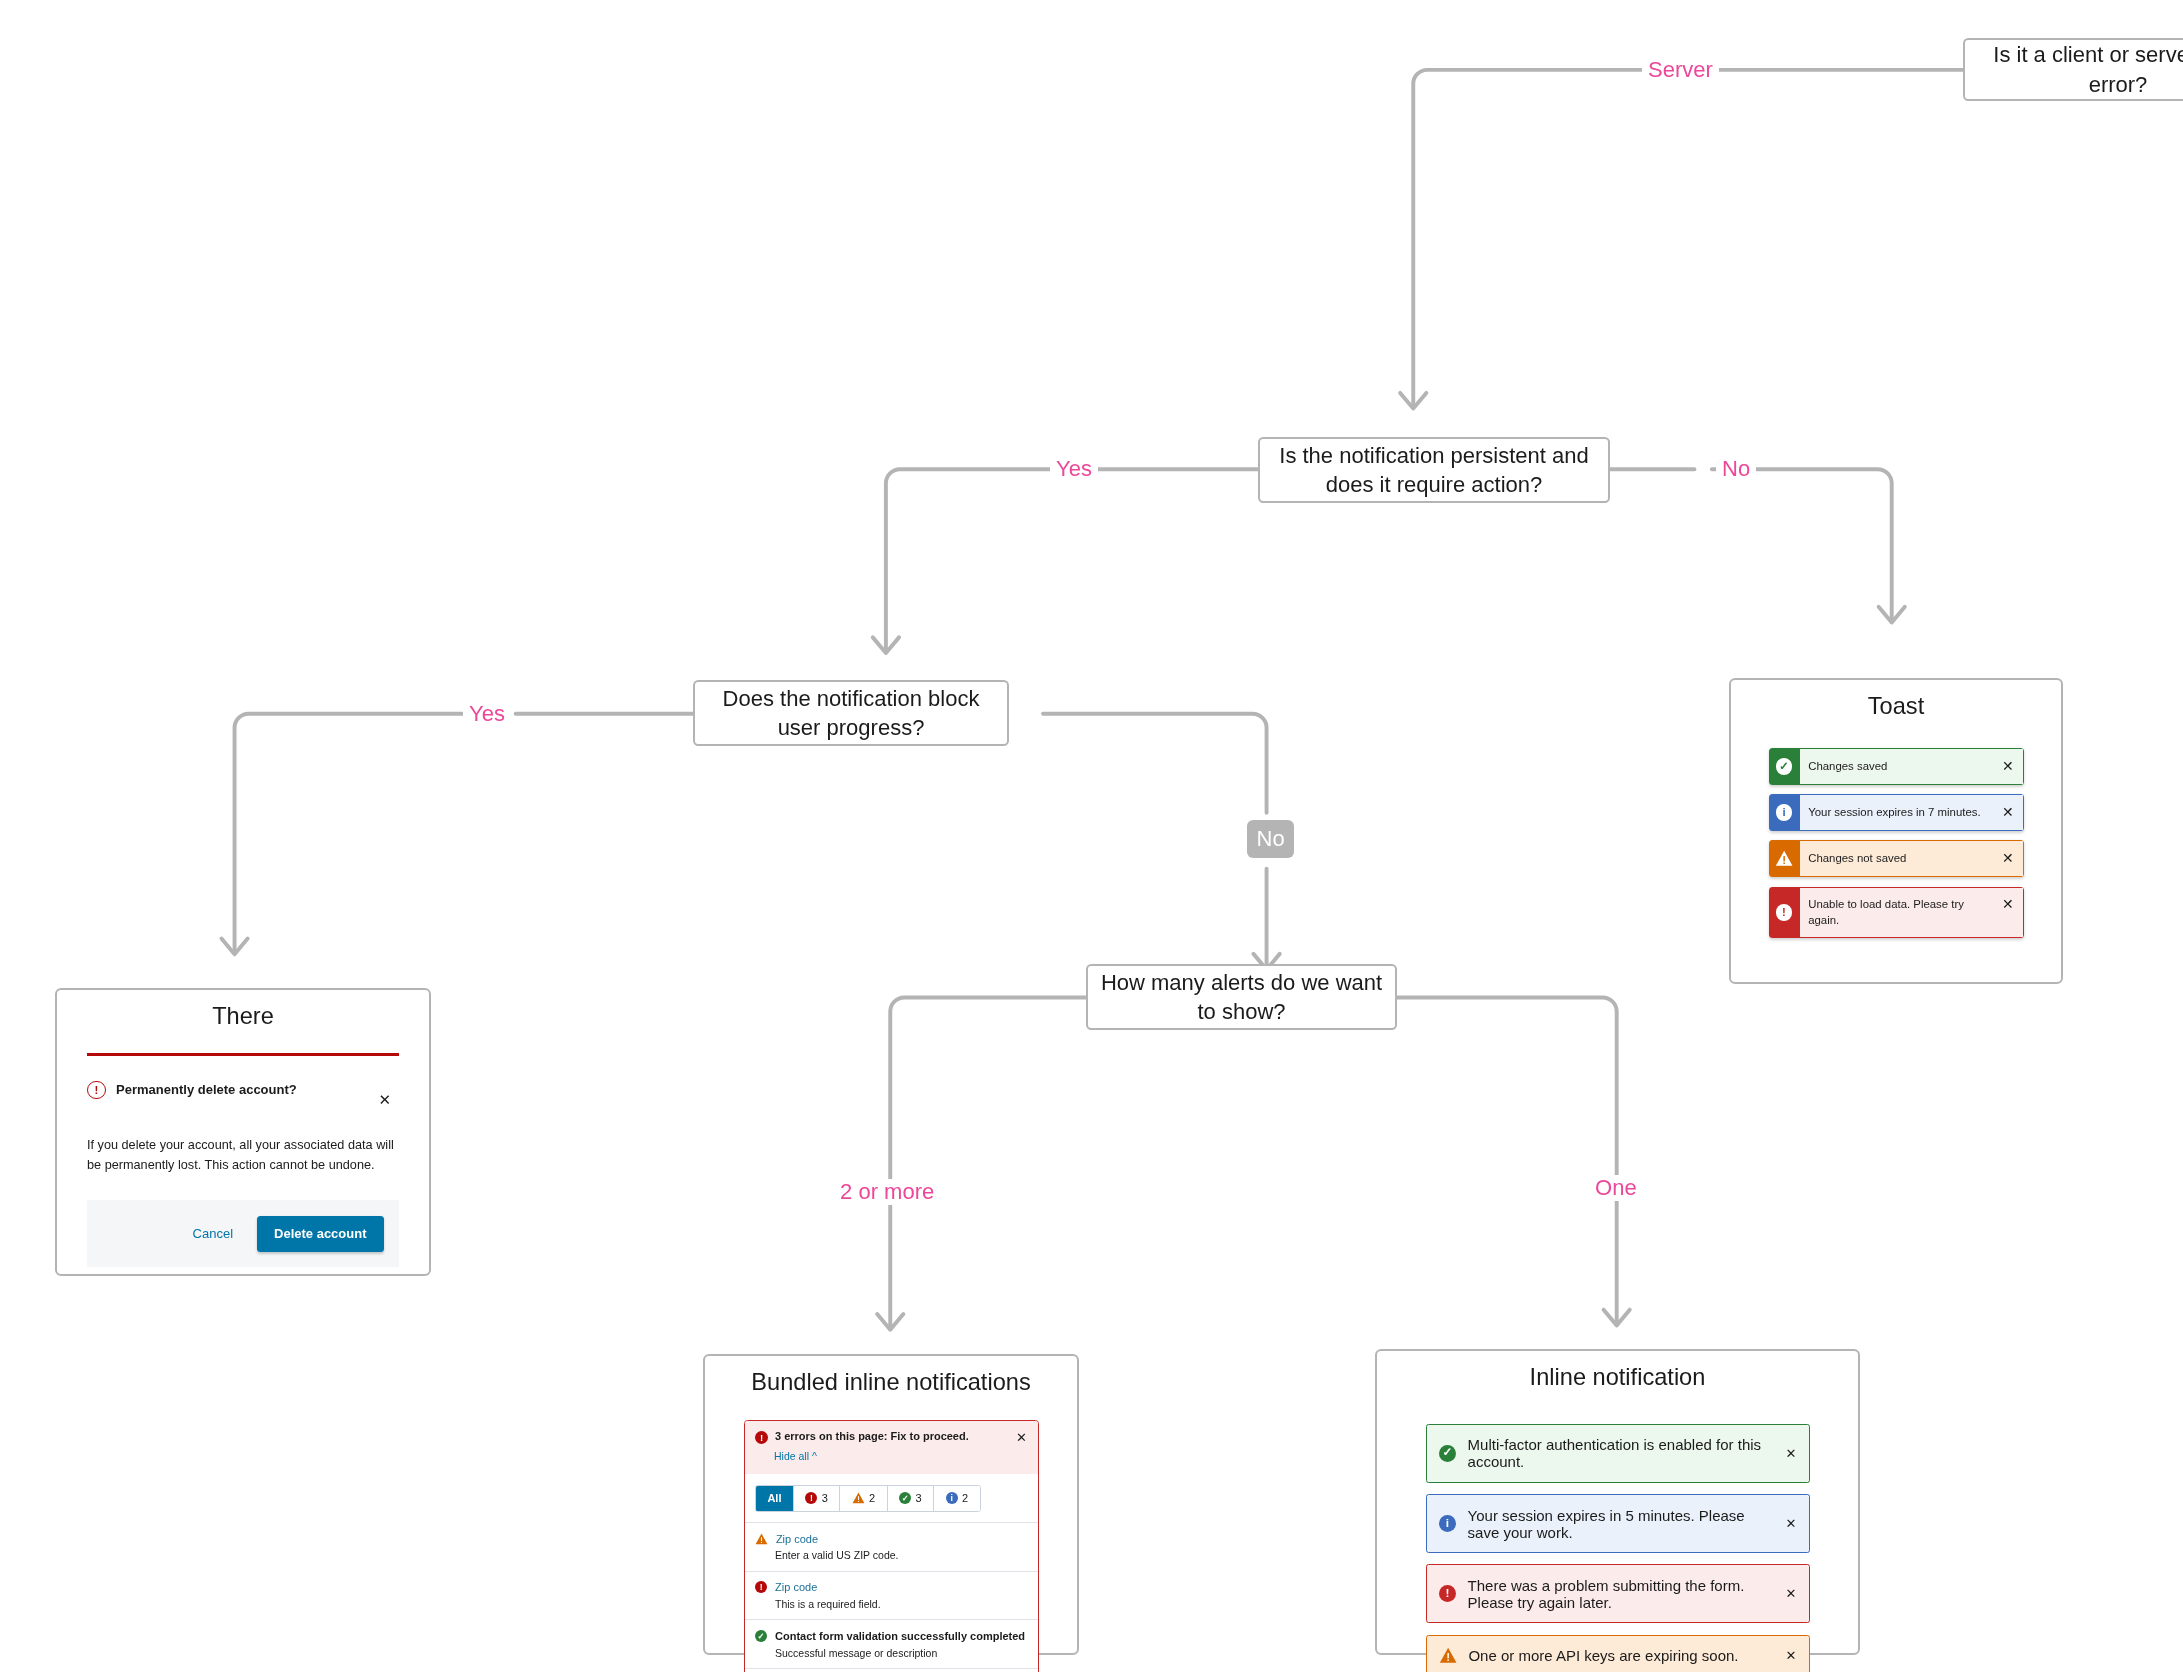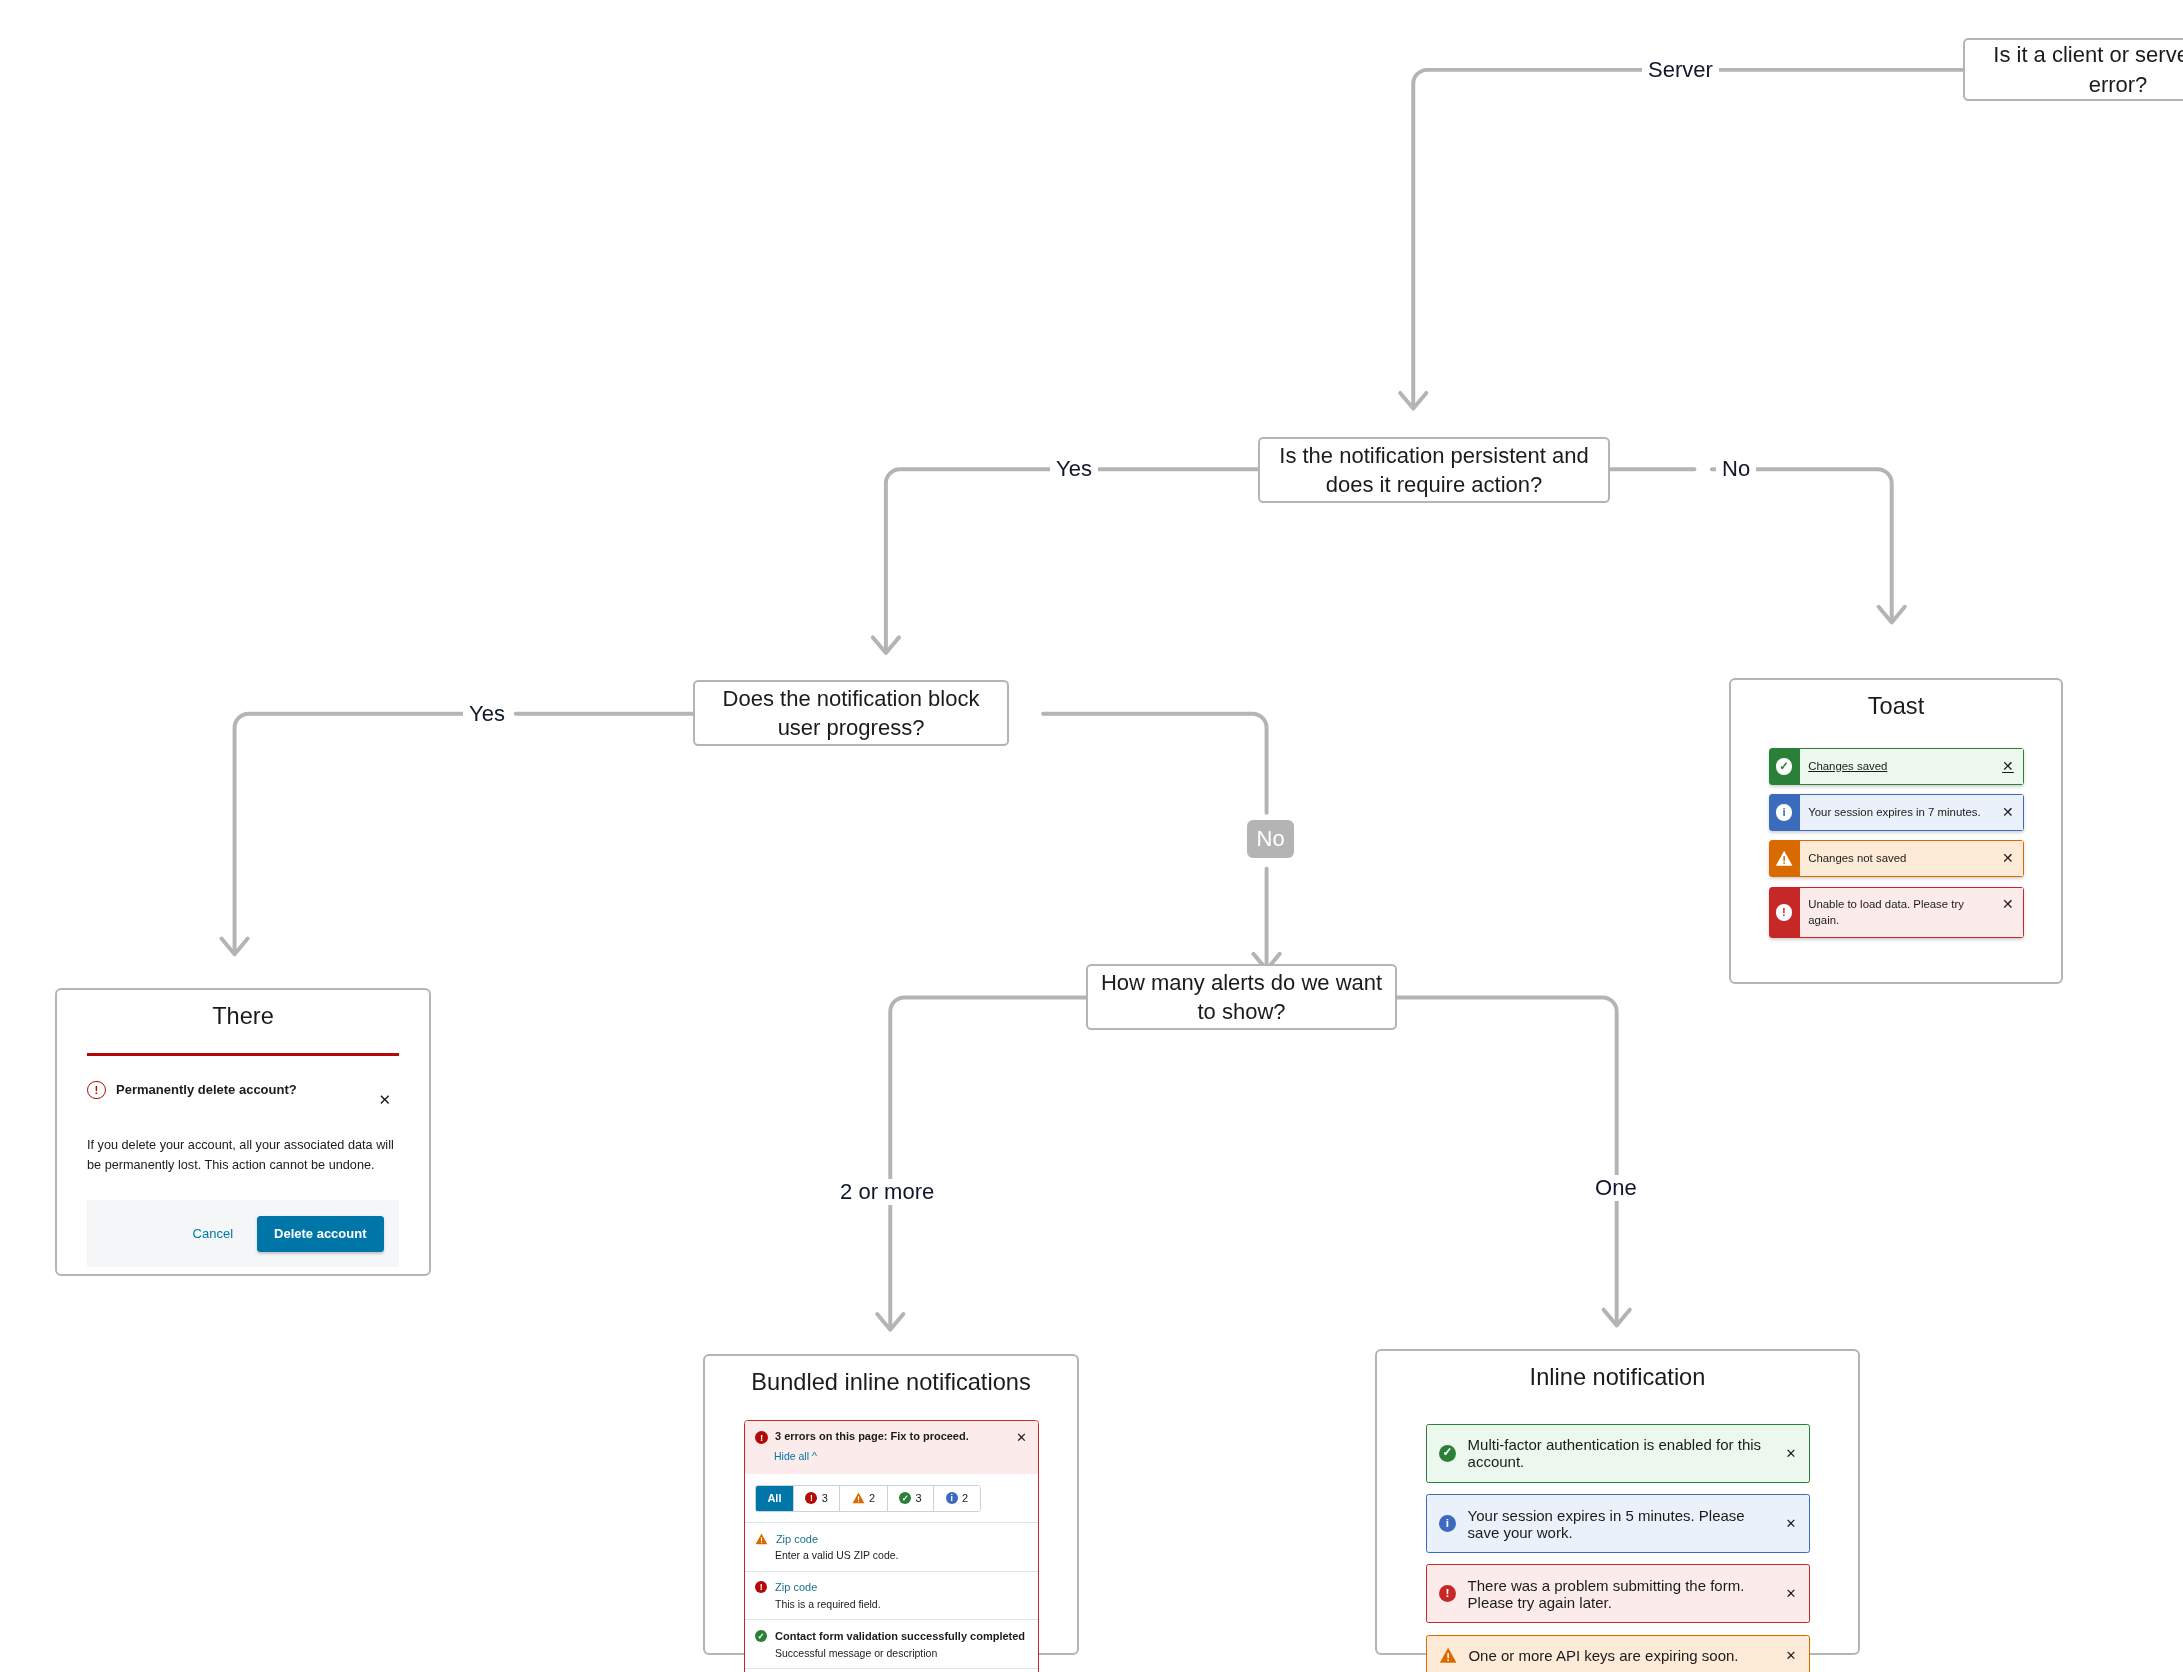--- a/index.html
+++ b/index.html
@@ -7,21 +7,21 @@
        font-family:"Liberation Sans",sans-serif;color:#1b1b1b;}
   #canvas{position:absolute;inset:0;}
   svg.edges{position:absolute;left:0;top:0;width:2885px;height:1672px;pointer-events:none;}
 
   
   .node{position:absolute;box-sizing:border-box;background:#fff;border:2.6px solid #b4b4b4;
         border-radius:5.2px;display:flex;align-items:center;justify-content:center;text-align:center;
         font-size:22px;line-height:1.32;color:#1b1b1b;padding:4.4px 9.6px;}
 
   
-  .elabel{position:absolute;font-size:22px;color:#0f172a;background:#fff;padding:0 6.1px;white-space:nowrap;}
+  .elabel{position:absolute;font-size:22px;color:#ec4899;background:#fff;padding:0 6.1px;white-space:nowrap;}
   .elabel.sel{background:#b4b4b4;color:#fff;border-radius:6.1px;padding:6.1px 9.6px;}
 
   
   .card{position:absolute;box-sizing:border-box;background:#fff;border:2.6px solid #b4b4b4;border-radius:6.1px;}
   .card-title{text-align:center;font-size:23.6px;color:#1b1b1b;margin-top:13px;}
 
   
   .glyph{flex:0 0 auto;display:inline-flex;align-items:center;justify-content:center;
          border-radius:50%;color:#fff;font-weight:bold;line-height:1;}
   .g-err{background:#b50909;}
@@ -29,21 +29,21 @@
   .g-succ{background:#2a8038;}
 
   
   .toast-stack{margin:28px auto 0;width:255px;}
   .toast{display:flex;align-items:stretch;margin-bottom:9.6px;border-radius:3.5px;overflow:hidden;
          box-shadow:0 1.3px 3.1px rgba(0,0,0,.18);}
   .toast-icon{width:31px;display:flex;align-items:center;justify-content:center;}
   .toast-body{flex:1;display:flex;align-items:flex-start;justify-content:space-between;gap:7px;
               padding:9.6px 8.7px;font-size:11.4px;line-height:1.35;color:#1b1b1b;}
   .toast .x{font-size:14px;line-height:1;color:#1b1b1b;cursor:pointer;}
-  .t-succ .toast-icon{background:#2a8038;} .t-succ .toast-body{background:#ecf7ed;border:0.9px solid #2a8038;border-left:none;text-decoration:underline;}
+  .t-succ .toast-icon{background:#2a8038;} .t-succ .toast-body{background:#ecf7ed;border:0.9px solid #2a8038;border-left:none;}
   .t-info .toast-icon{background:#3a6bbd;} .t-info .toast-body{background:#eaf1fb;border:0.9px solid #3a6bbd;border-left:none;}
   .t-warn .toast-icon{background:#d96a00;} .t-warn .toast-body{background:#fdebd8;border:0.9px solid #d96a00;border-left:none;}
   .t-err  .toast-icon{background:#c62828;} .t-err  .toast-body{background:#fbeceb;border:0.9px solid #c62828;border-left:none;}
 
   
   .modal-rule{height:3.1px;background:#b50909;margin:23px 30px 0;}
   .modal-close{position:absolute;right:38px;top:101px;font-size:15px;color:#1b1b1b;cursor:pointer;}
   .modal-head{display:flex;align-items:center;gap:10.5px;margin:24.5px 30px 0;font-size:13px;font-weight:bold;}
   .modal-text{margin:37px 30px 0;font-size:12.7px;line-height:1.55;color:#1b1b1b;}
   .modal-foot{margin:24.5px 30px 0;background:#f5f6f7;display:flex;justify-content:flex-end;align-items:center;

